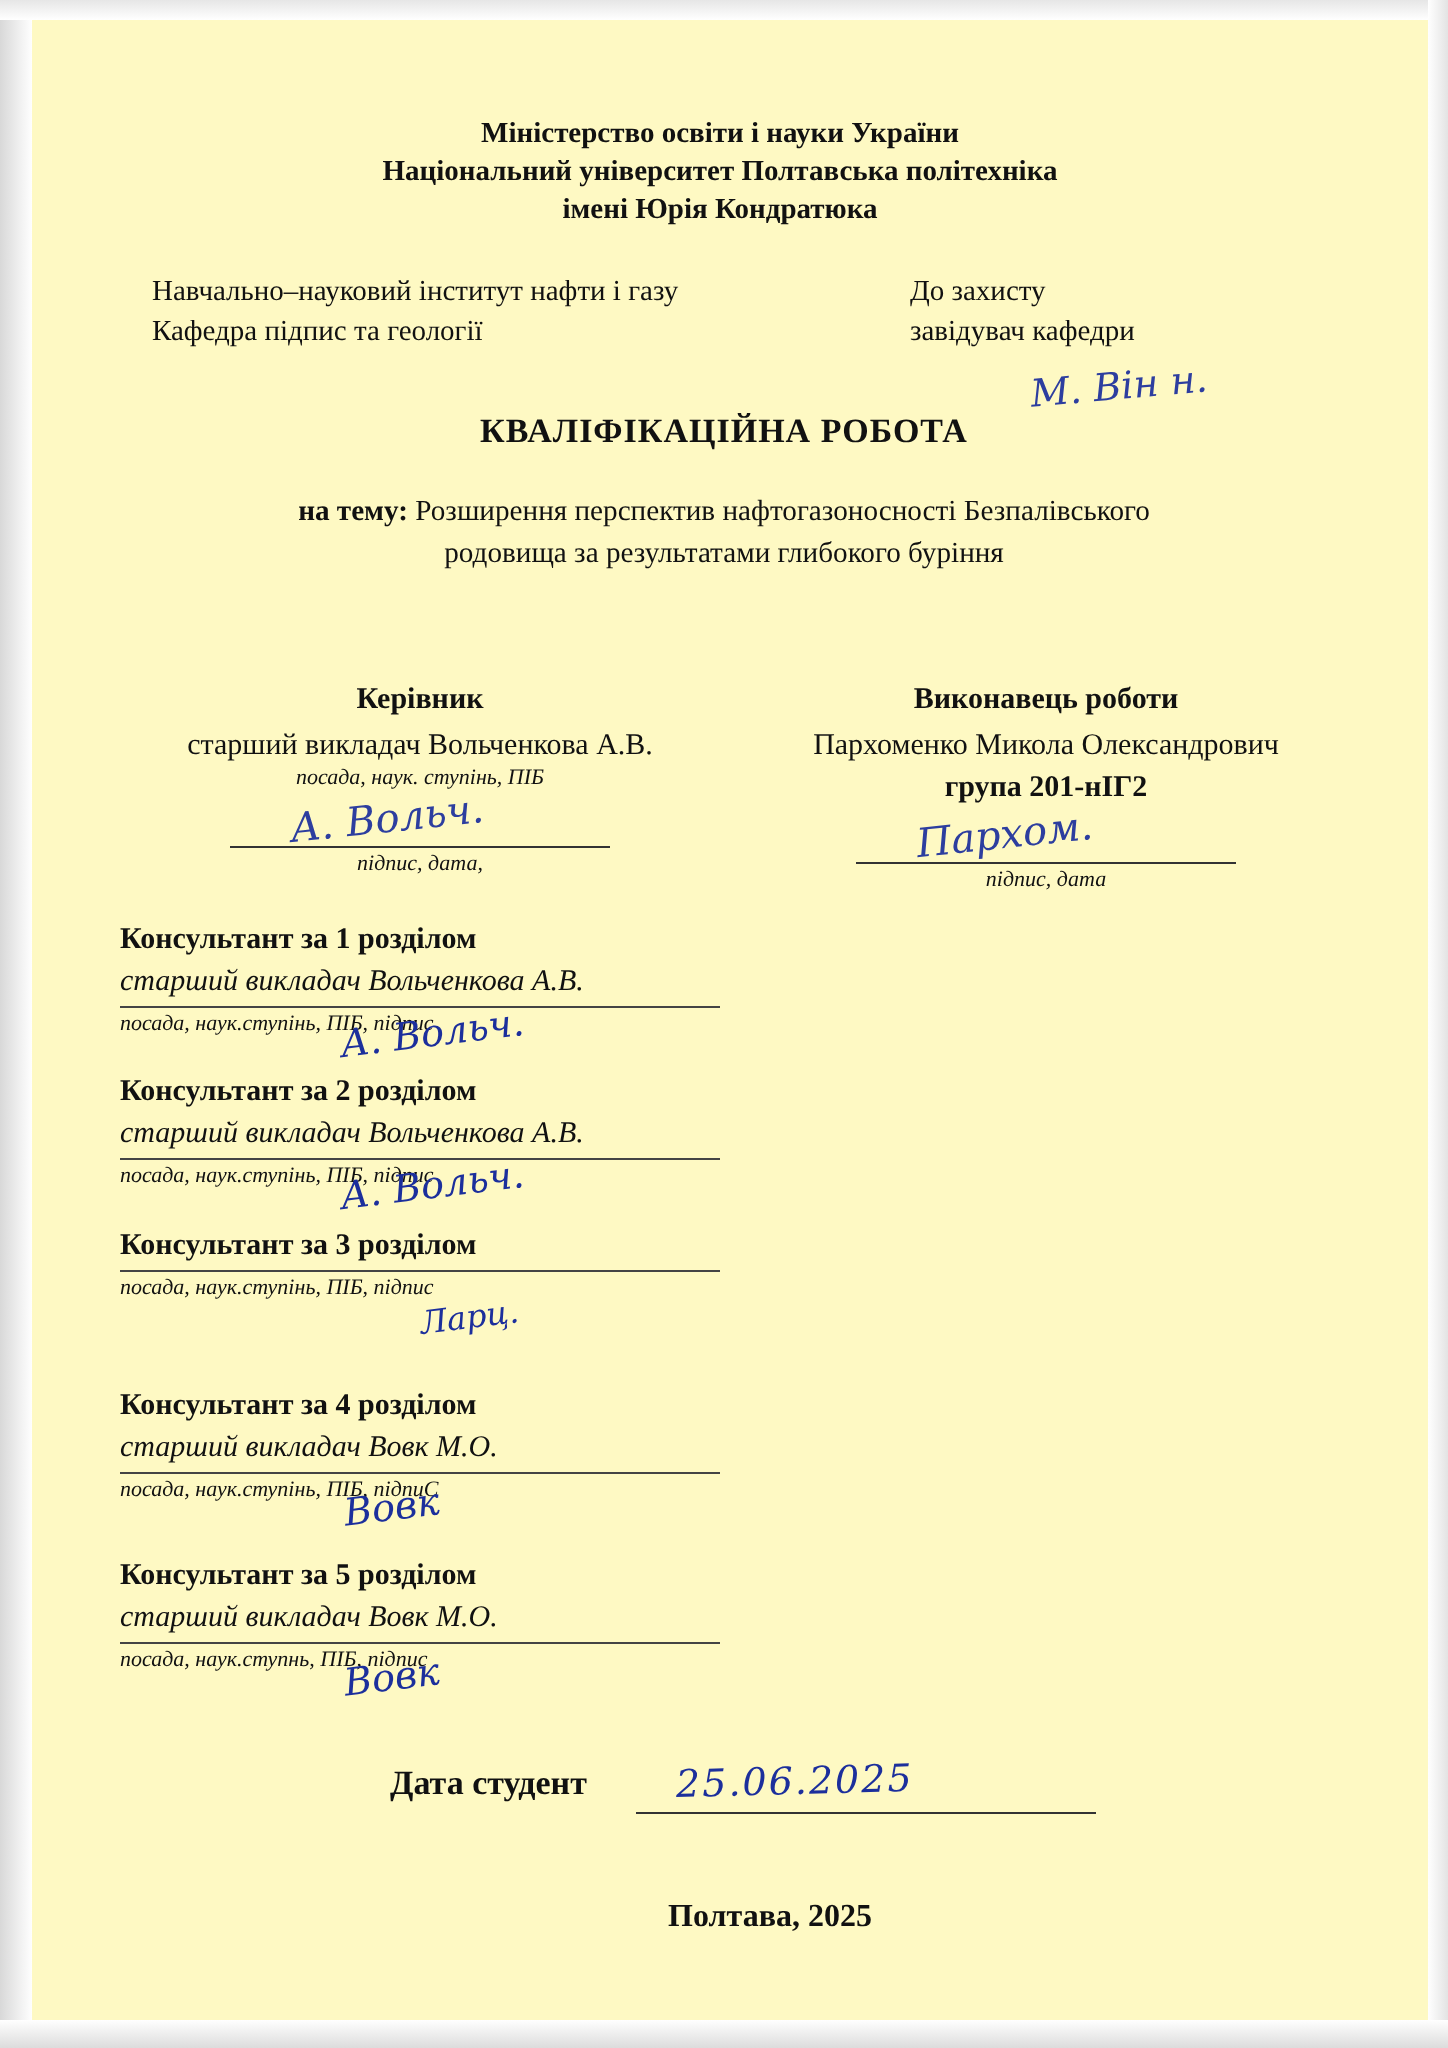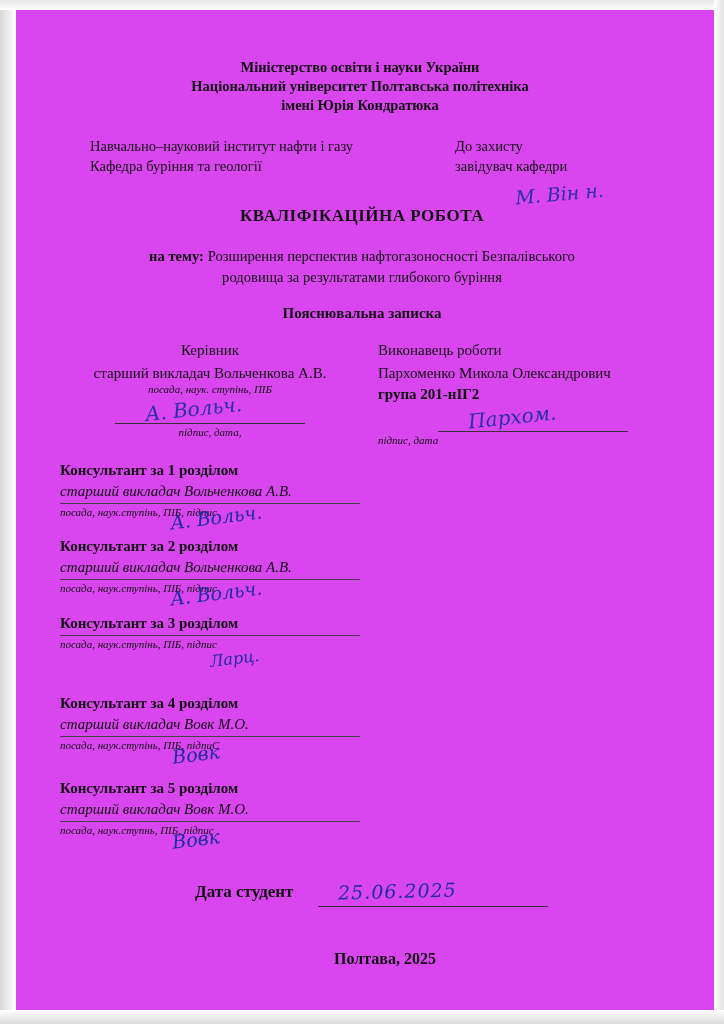--- a/index.html
+++ b/index.html
@@ -4,21 +4,21 @@
 <style>
   html, body {
     margin: 0;
     padding: 0;
     background: #8a8a8a;
   }
   .page {
     position: relative;
     width: 724px;
     height: 1024px;
-    background: #d946ef;
+    background: #fef9c3;
     overflow: hidden;
     font-family: "Liberation Serif", serif;
     color: #111111;
     box-sizing: border-box;
   }
   
   .scan-edge-left {
     position: absolute;
     left: 0; top: 0; bottom: 0;
     width: 16px;
@@ -56,21 +56,21 @@
     top: 58px;
     width: 600px;
     text-align: center;
     font-size: 14.5px;
     font-weight: bold;
     line-height: 19px;
   }
 
   .inst-block {
     position: absolute;
-    left: 90px;
+    left: 76px;
     top: 136px;
     width: 360px;
     font-size: 14.5px;
     line-height: 20px;
   }
 
   .defend-block {
     position: absolute;
     left: 455px;
     top: 136px;
@@ -123,27 +123,28 @@
   
   .col-left {
     position: absolute;
     left: 60px;
     top: 342px;
     width: 300px;
     text-align: center;
   }
   .col-right {
     position: absolute;
-    left: 378px;
+    left: 368px;
     top: 342px;
     width: 310px;
+    text-align: center;
   }
   .role {
     font-size: 15px;
-    font-weight: normal;
+    font-weight: bold;
   }
   .person {
     font-size: 15px;
     margin-top: 6px;
   }
   .caption {
     font-size: 11px;
     font-style: italic;
     margin-top: 1px;
   }
@@ -259,39 +260,38 @@
   <div class="content">
 
     <div class="head-block">
       <div>Міністерство освіти і науки України</div>
       <div>Національний університет Полтавська політехніка</div>
       <div>імені Юрія Кондратюка</div>
     </div>
 
     <div class="inst-block">
       <div>Навчально–науковий інститут нафти і газу</div>
-      <div>Кафедра буріння та геології</div>
+      <div>Кафедра підпис та геології</div>
     </div>
 
     <div class="defend-block">
       <div>До захисту</div>
       <div>завідувач  кафедри</div>
       <div style="height:4px"></div>
       <div class="sign-blue" style="font-size:19px; margin-left:60px; transform:rotate(-5deg);">М. Він н.</div>
     </div>
 
     <div class="title-main">КВАЛІФІКАЦІЙНА РОБОТА</div>
 
     <div class="topic-wrap">
       <span class="topic-label">на тему:</span>
       <span>Розширення перспектив нафтогазоносності Безпалівського</span>
       <div>родовища за результатами глибокого буріння</div>
     </div>
 
-    <div class="explanatory">Пояснювальна записка</div>
 
     <div class="col-left">
       <div class="role">Керівник</div>
       <div class="person">старший викладач Вольченкова А.В.</div>
       <div class="caption">посада, наук. ступінь, ПІБ</div>
       <div class="sig-line">
         <span class="sign-blue">А. Вольч.</span>
       </div>
       <div class="sig-caption">підпис, дата,</div>
     </div>

